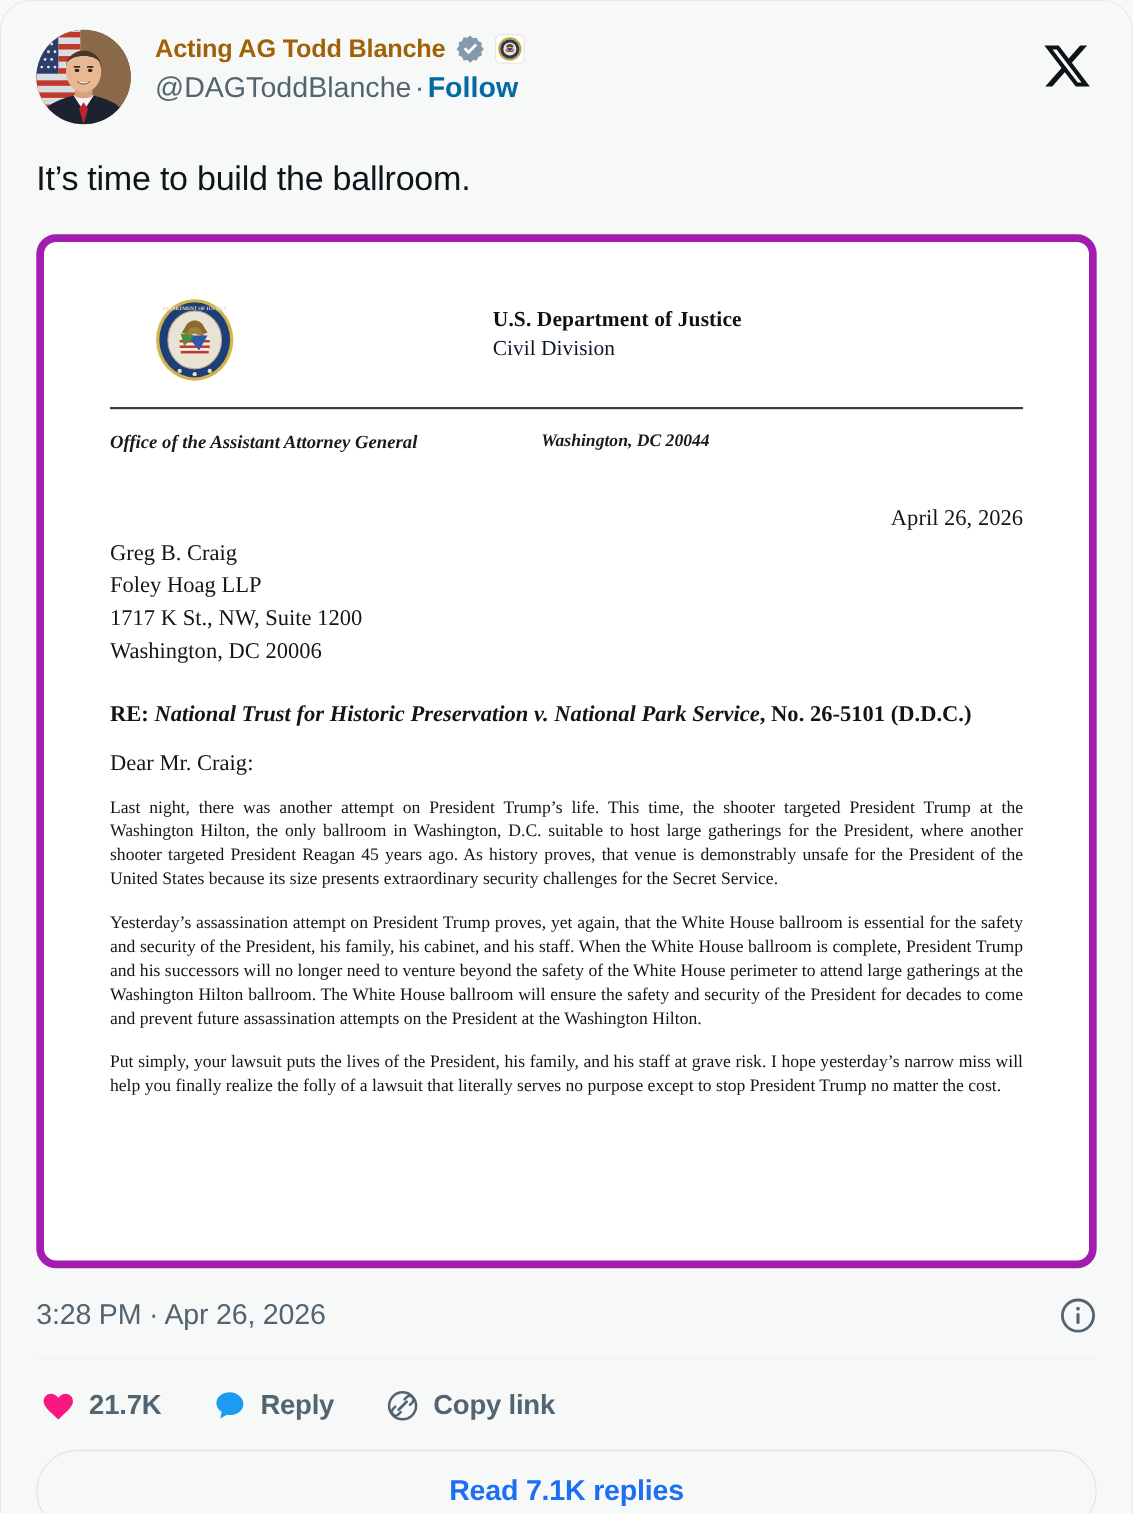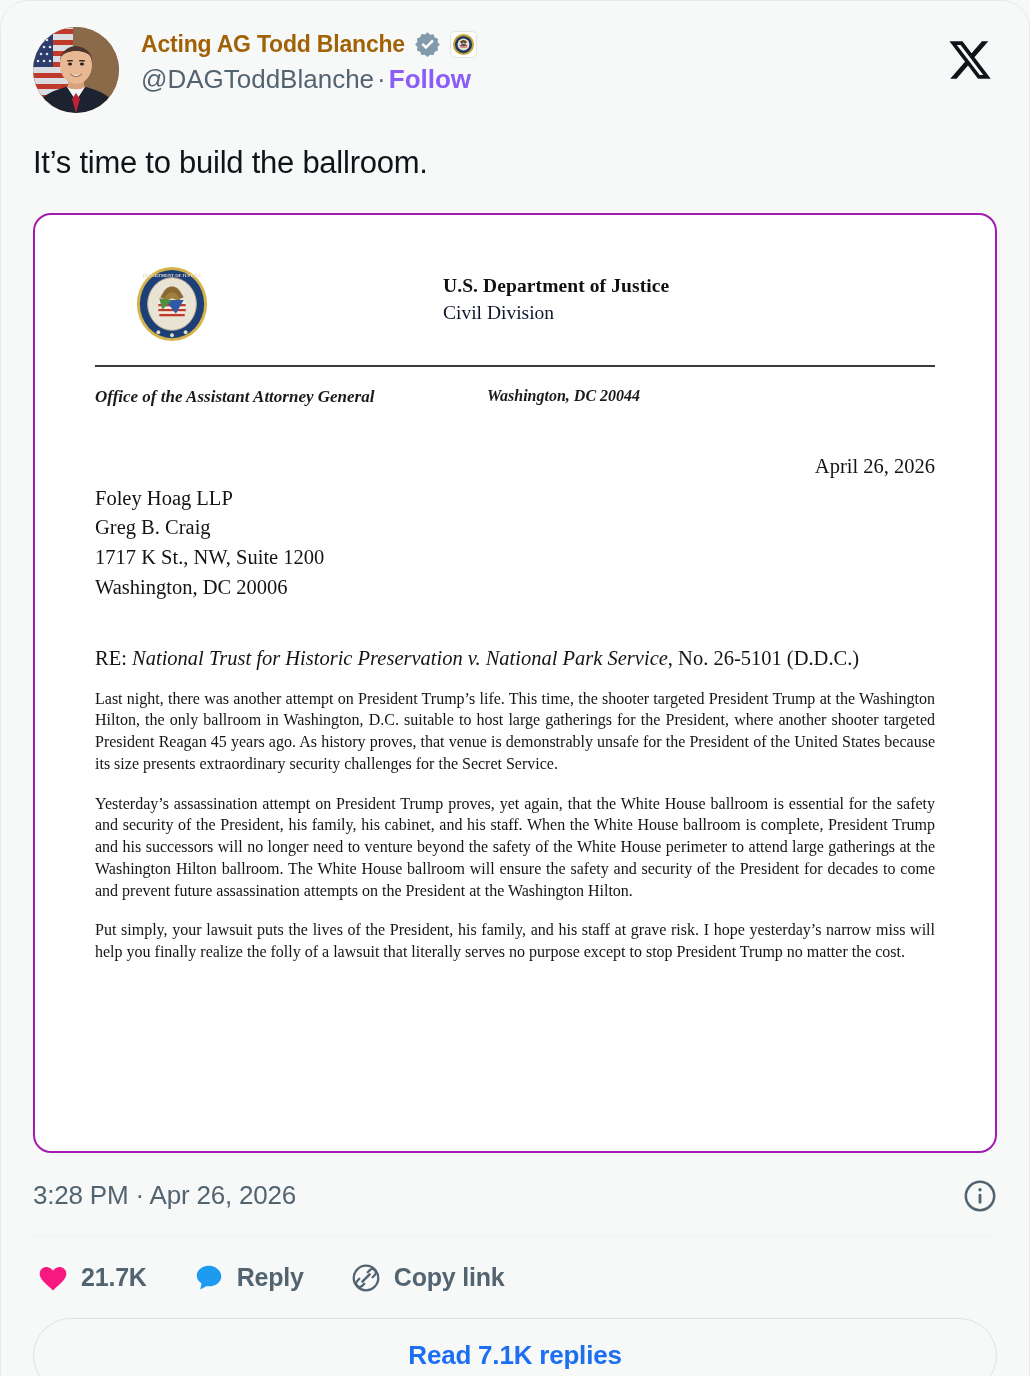--- a/index.html
+++ b/index.html
@@ -81,21 +81,21 @@
   .handle-row {
     margin-top: 6px;
     font-size: 26px;
     color: #536471;
     line-height: 1.2;
     white-space: nowrap;
   }
   .handle { color: #536471; }
   .dot-sep { color: #536471; padding: 0 3px; }
   .follow-link {
-    color: #8b5cf6;
+    color: #0369a1;
     font-weight: bold;
     text-decoration: none;
     cursor: pointer;
   }
 
   .x-logo {
     position: absolute;
     right: 4px;
     top: 10px;
     width: 46px; height: 46px;
@@ -108,21 +108,21 @@
     font-size: 31px;
     line-height: 1.28;
     color: #0f1419;
     letter-spacing: -0.25px;
   }
 
   
   .media-card {
     margin-top: 30px;
     background: #ffffff;
-    border: 2px solid #a21caf;
+    border: 7px solid #a21caf;
     border-radius: 18px;
     overflow: hidden;
     height: 940px;
     position: relative;
   }
 
   .doc-page {
     padding: 44px 60px 0 60px;
     font-family: "Liberation Serif", serif;
     color: #141414;
@@ -186,23 +186,23 @@
     font-size: 20.5px;
   }
 
   .address-block {
     margin-top: 6px;
     font-size: 20.5px;
     line-height: 1.45;
   }
 
   .re-line {
-    margin-top: 44px;
+    margin-top: 30px;
     font-size: 20.5px;
-    font-weight: normal;
+    font-weight: bold;
   }
   .re-line .case-name { font-style: italic; }
 
   .salutation {
     margin-top: 22px;
     font-size: 20.5px;
   }
 
   .body-par {
     margin-top: 18px;
@@ -422,31 +422,32 @@
       <div class="rule"></div>
 
       <div class="subhead-row">
         <div class="office-title">Office of the Assistant Attorney General</div>
         <div class="city-zip">Washington, DC 20044</div>
       </div>
 
       <div class="date-line">April 26, 2026</div>
 
       <div class="address-block">
+        <div>Greg B. Craig</div>
         <div>Foley Hoag LLP</div>
-        <div>Greg B. Craig</div>
         <div>1717 K St., NW, Suite 1200</div>
         <div>Washington, DC 20006</div>
       </div>
 
       <div class="re-line">
         <span>RE:</span>
         <span class="case-name">National Trust for Historic Preservation v. National Park Service</span><span>, No. 26-5101 (D.D.C.)</span>
       </div>
 
+      <div class="salutation">Dear Mr. Craig:</div>
 
       <div class="body-par">Last night, there was another attempt on President Trump’s life.  This time, the shooter targeted President Trump at the Washington Hilton, the only ballroom in Washington, D.C. suitable to host large gatherings for the President, where another shooter targeted President Reagan 45 years ago.  As history proves, that venue is demonstrably unsafe for the President of the United States because its size presents extraordinary security challenges for the Secret Service.</div>
       <div class="body-par">Yesterday’s assassination attempt on President Trump proves, yet again, that the White House ballroom is essential for the safety and security of the President, his family, his cabinet, and his staff.  When the White House ballroom is complete, President Trump and his successors will no longer need to venture beyond the safety of the White House perimeter to attend large gatherings at the Washington Hilton ballroom.  The White House ballroom will ensure the safety and security of the President for decades to come and prevent future assassination attempts on the President at the Washington Hilton.</div>
       <div class="body-par">Put simply, your lawsuit puts the lives of the President, his family, and his staff at grave risk.  I hope yesterday’s narrow miss will help you finally realize the folly of a lawsuit that literally serves no purpose except to stop President Trump no matter the cost.</div>
 
     </div>
   </div>
 
   <div class="meta-row">
     <div class="timestamp">3:28 PM · Apr 26, 2026</div>

